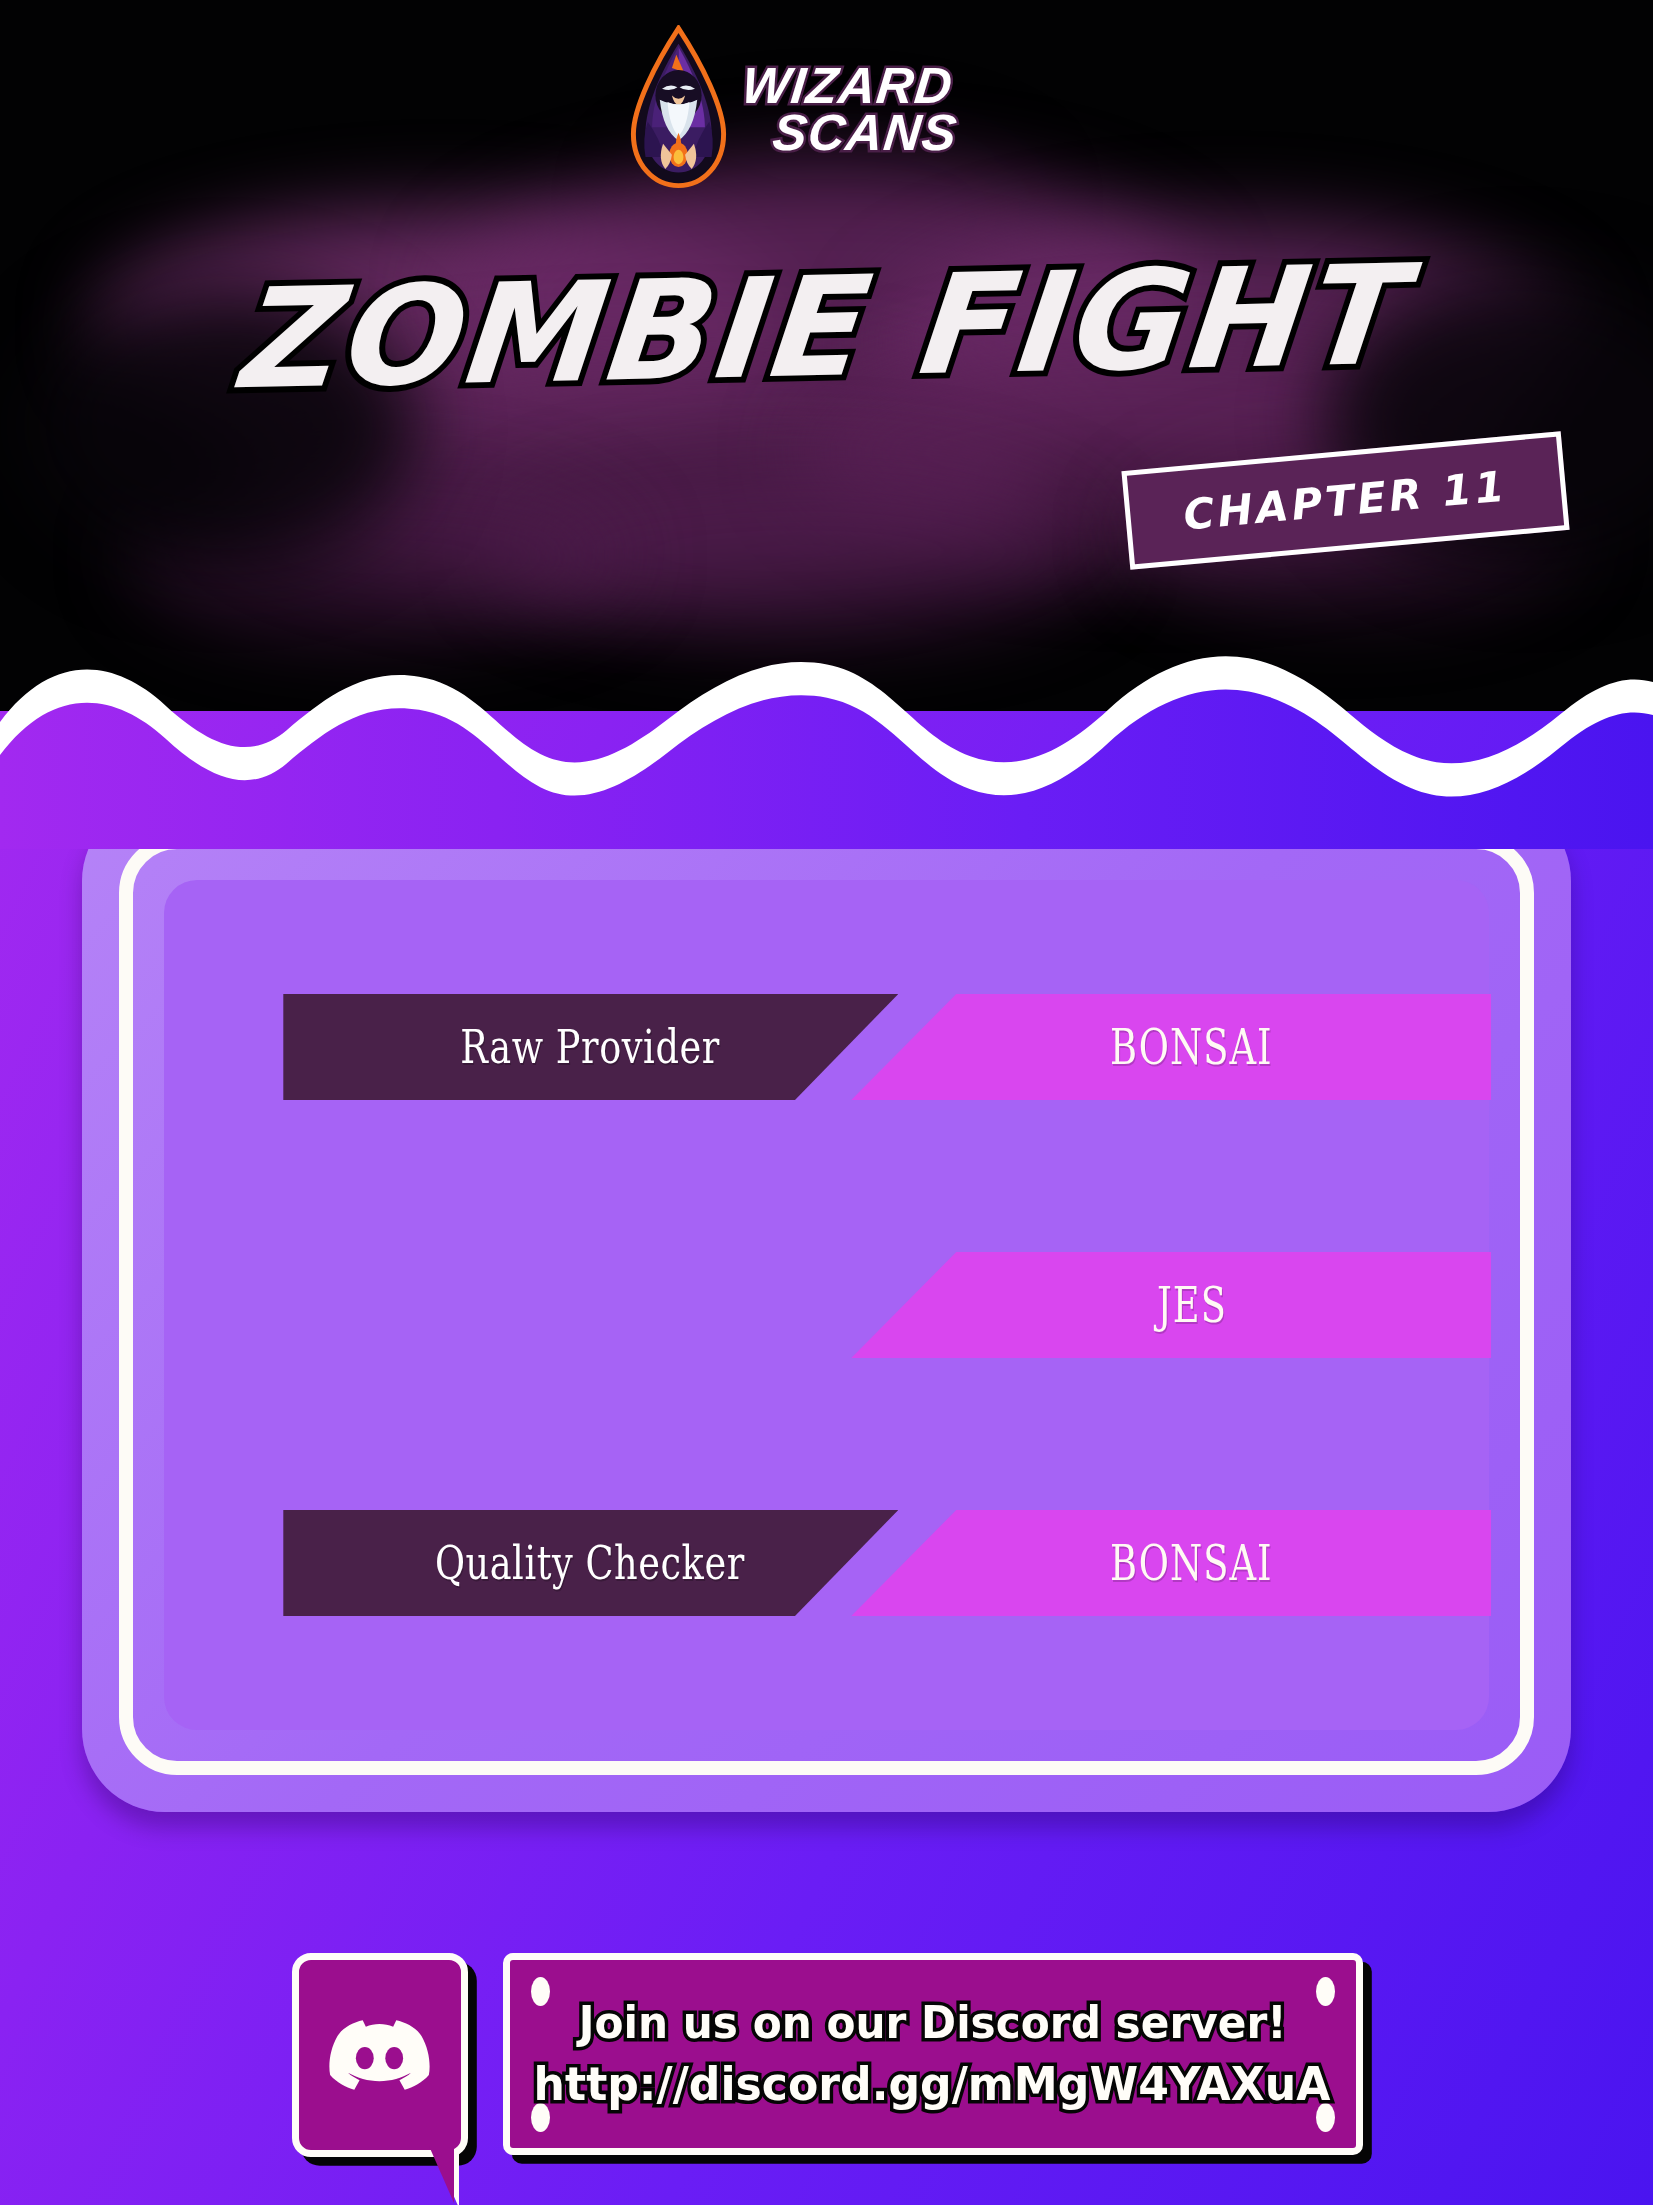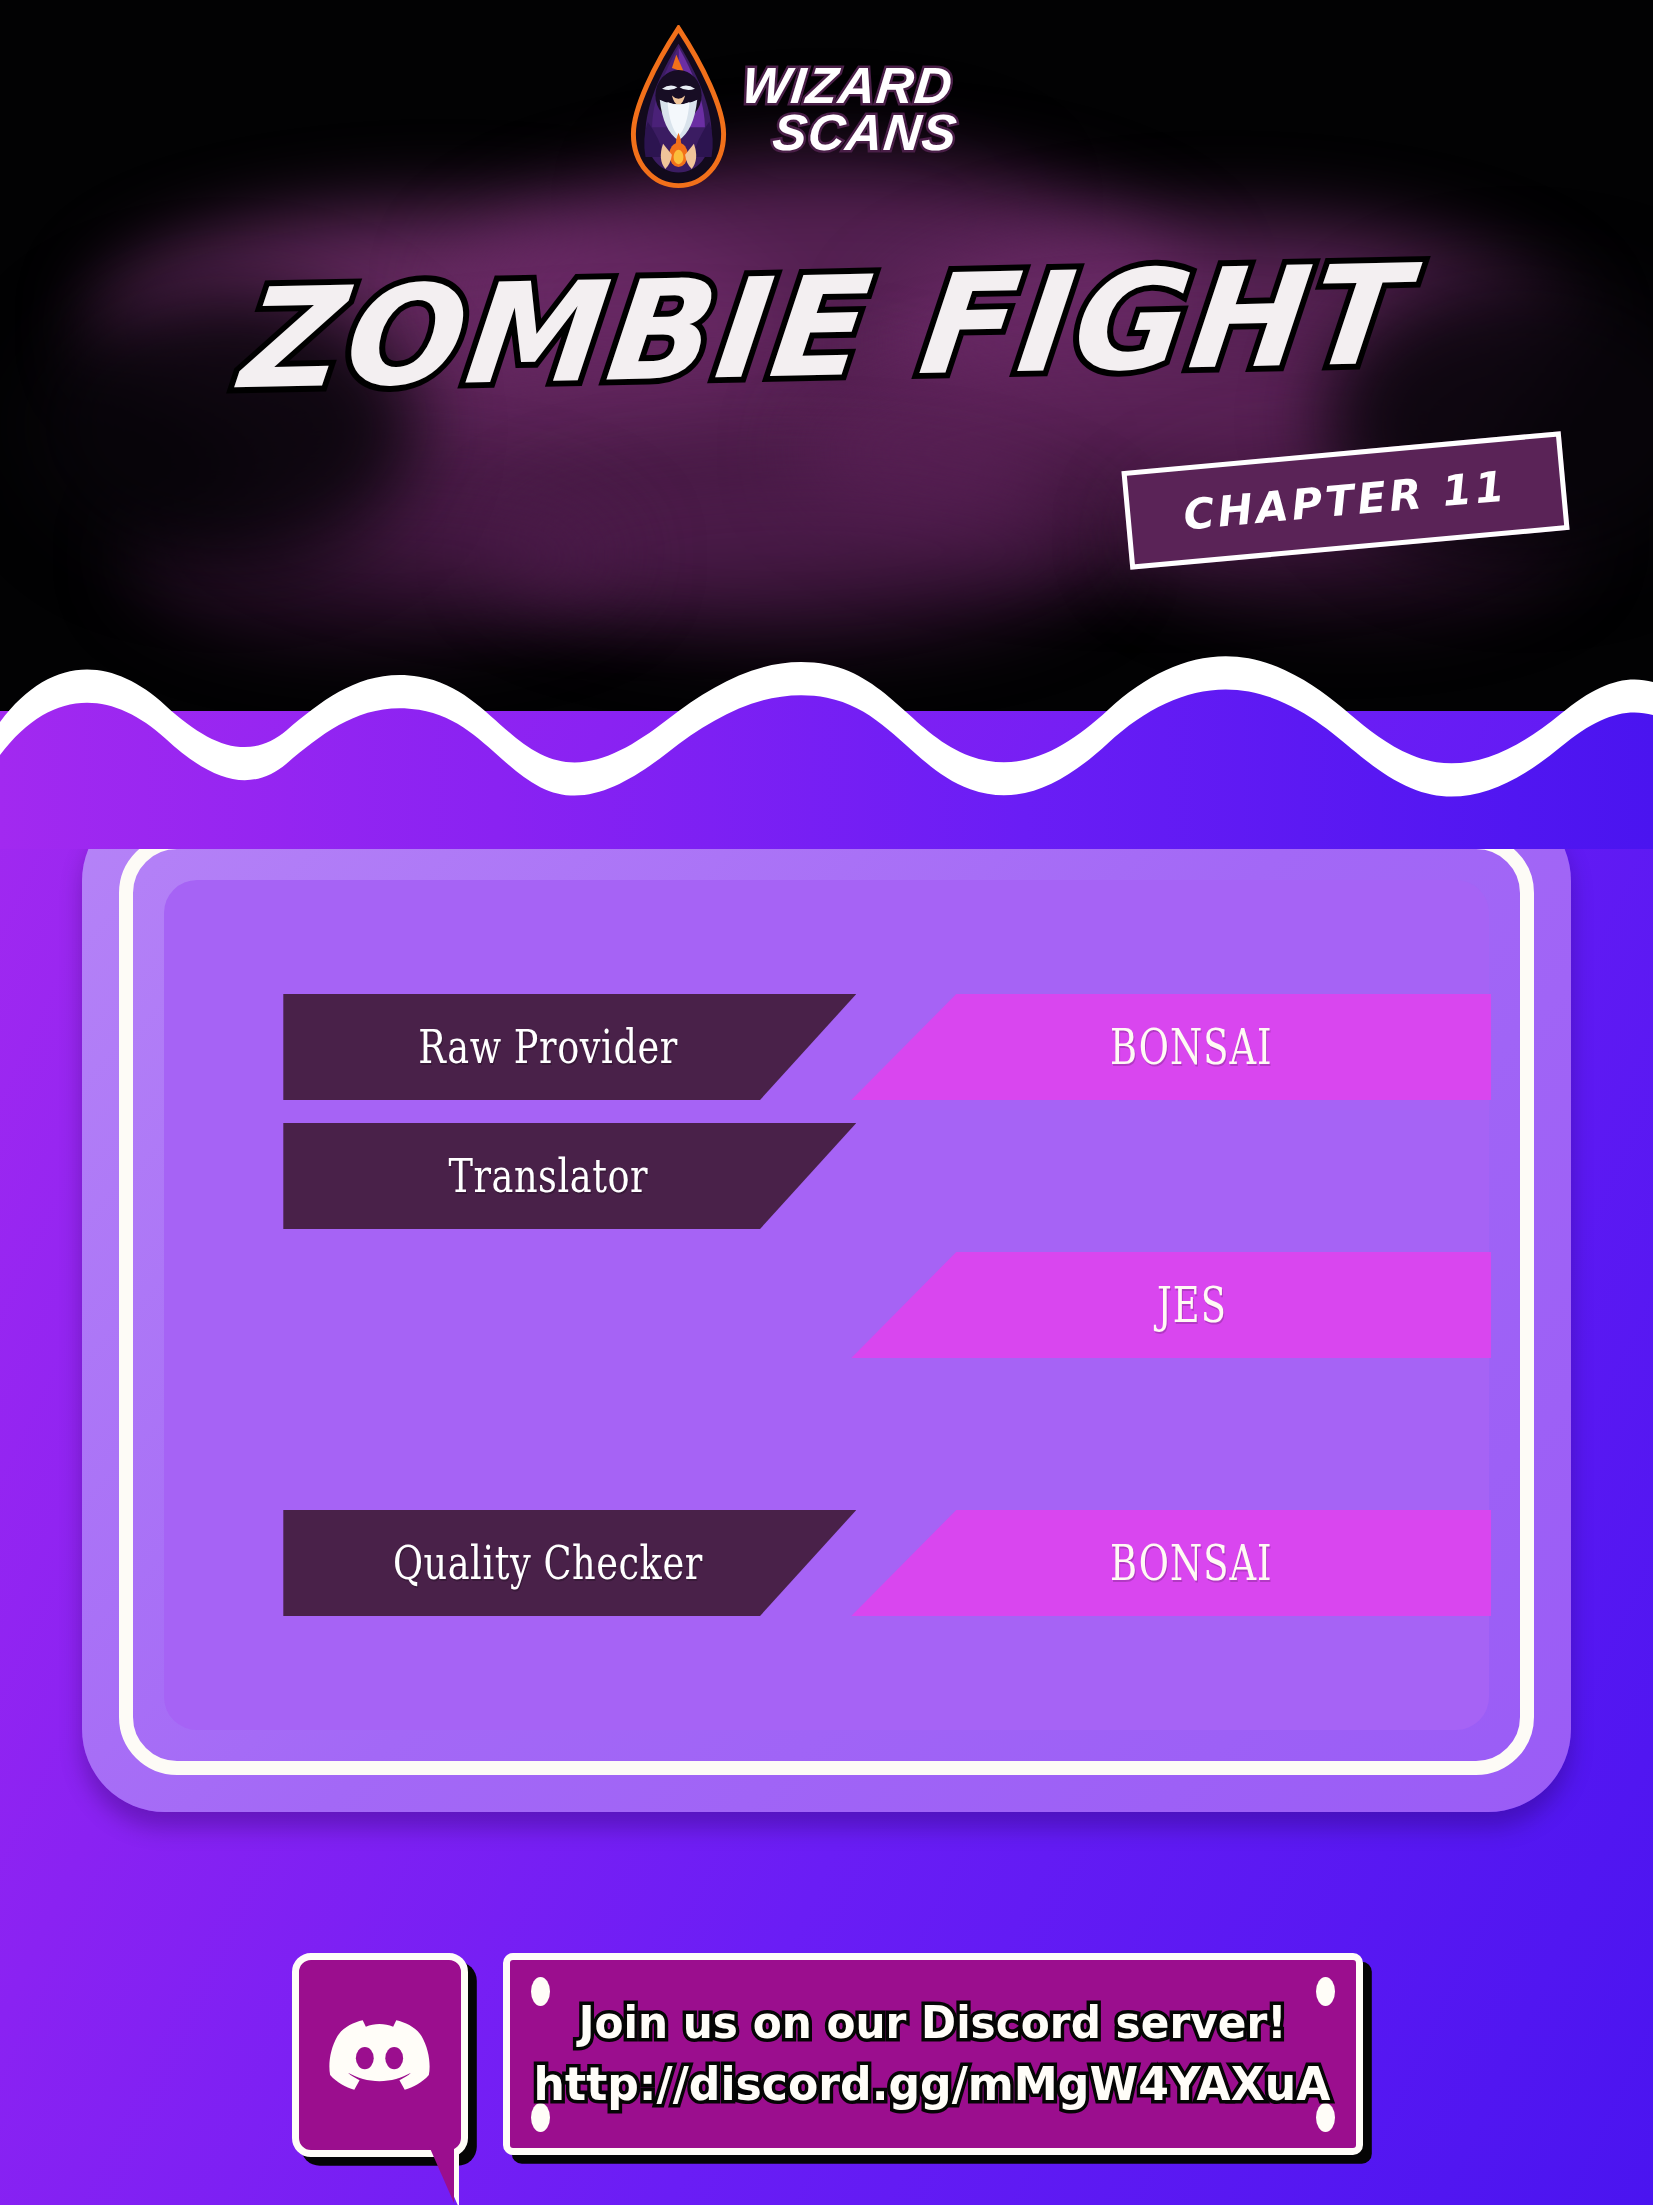--- a/index.html
+++ b/index.html
@@ -179,20 +179,21 @@
   }
   .credit-role {
     position: absolute;
     left: 105px; top: 0;
     width: 573px; height: 106px;
     background: #492149;
     clip-path: polygon(0 0, 100% 0, 83.2% 100%, 0 100%);
     display: flex;
     align-items: center;
     justify-content: center;
+    padding-left: 42px;
   }
   .credit-role-label {
     color: #ffffff;
     font-family: "DejaVu Serif", serif;
     font-size: 39px;
     font-weight: 400;
     letter-spacing: 0.6px;
     transform: scaleY(1.18) scaleX(0.94);
     white-space: nowrap;
     margin-right: 43px;
@@ -376,23 +377,20 @@
         <div class="credit-row">
           <div class="credit-role">
             <span class="credit-role-label">Raw Provider</span>
           </div>
           <div class="credit-name">
             <span class="credit-name-label">BONSAI</span>
           </div>
         </div>
 
         <div class="credit-row">
-          <div class="credit-role">
-            <span class="credit-role-label">Translator</span>
-          </div>
         </div>
 
         <div class="credit-row">
           <div class="credit-name">
             <span class="credit-name-label">JES</span>
           </div>
         </div>
 
         <div class="credit-row">
         </div>

